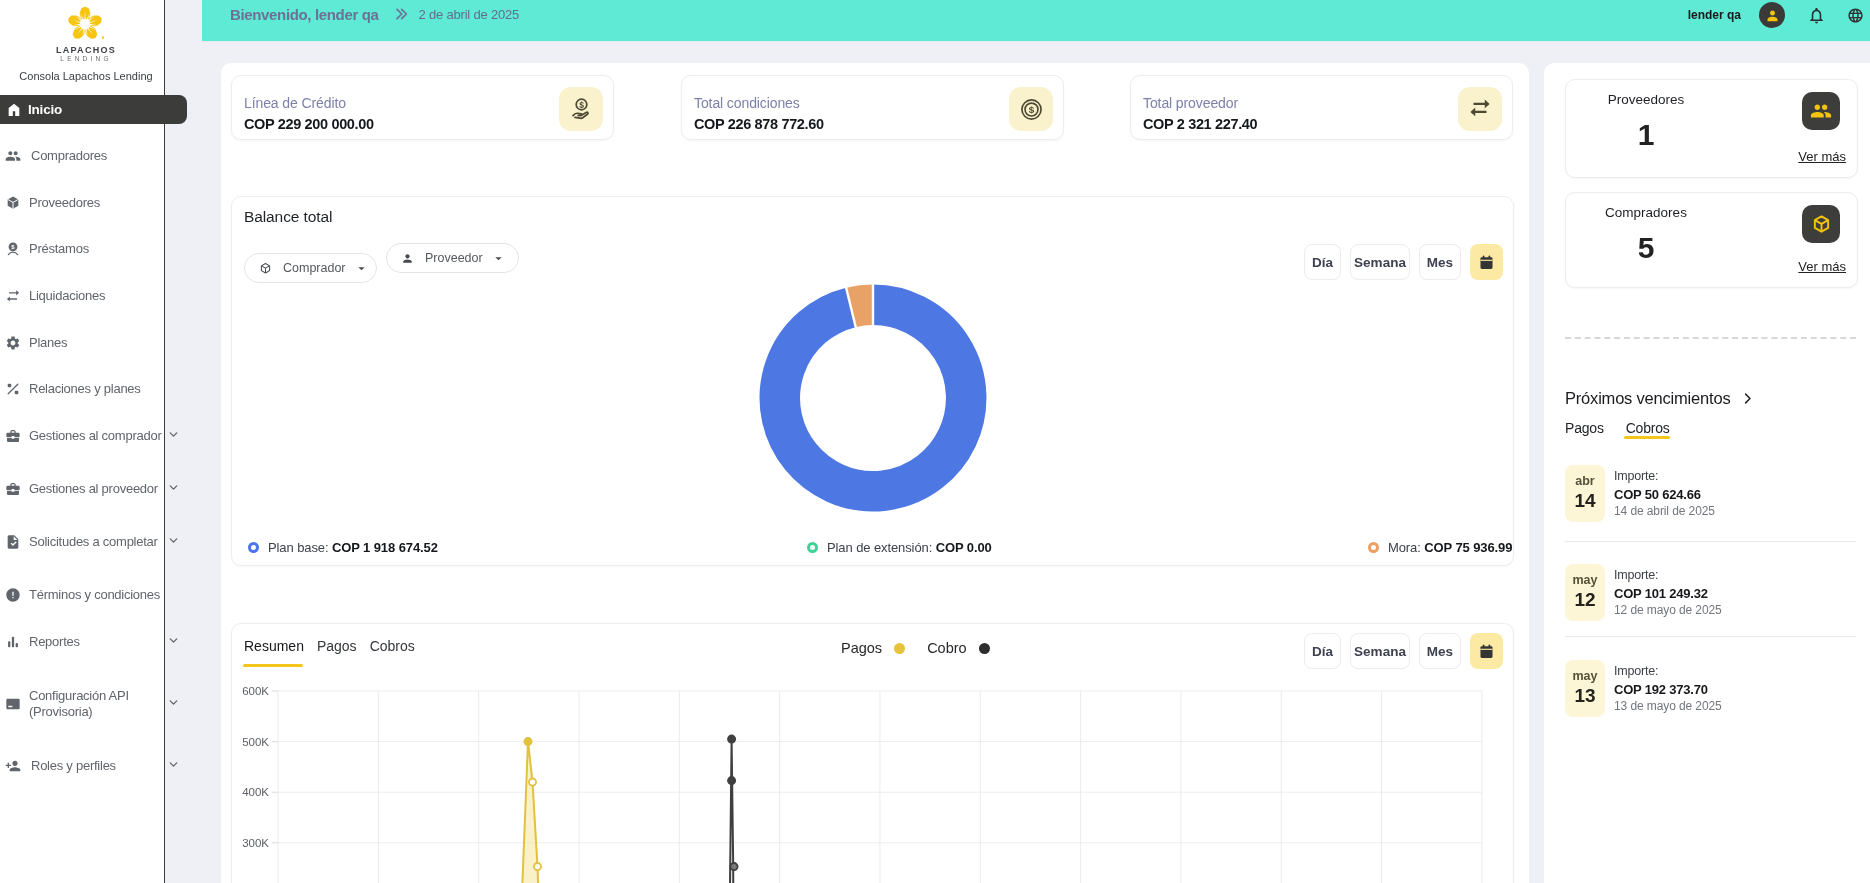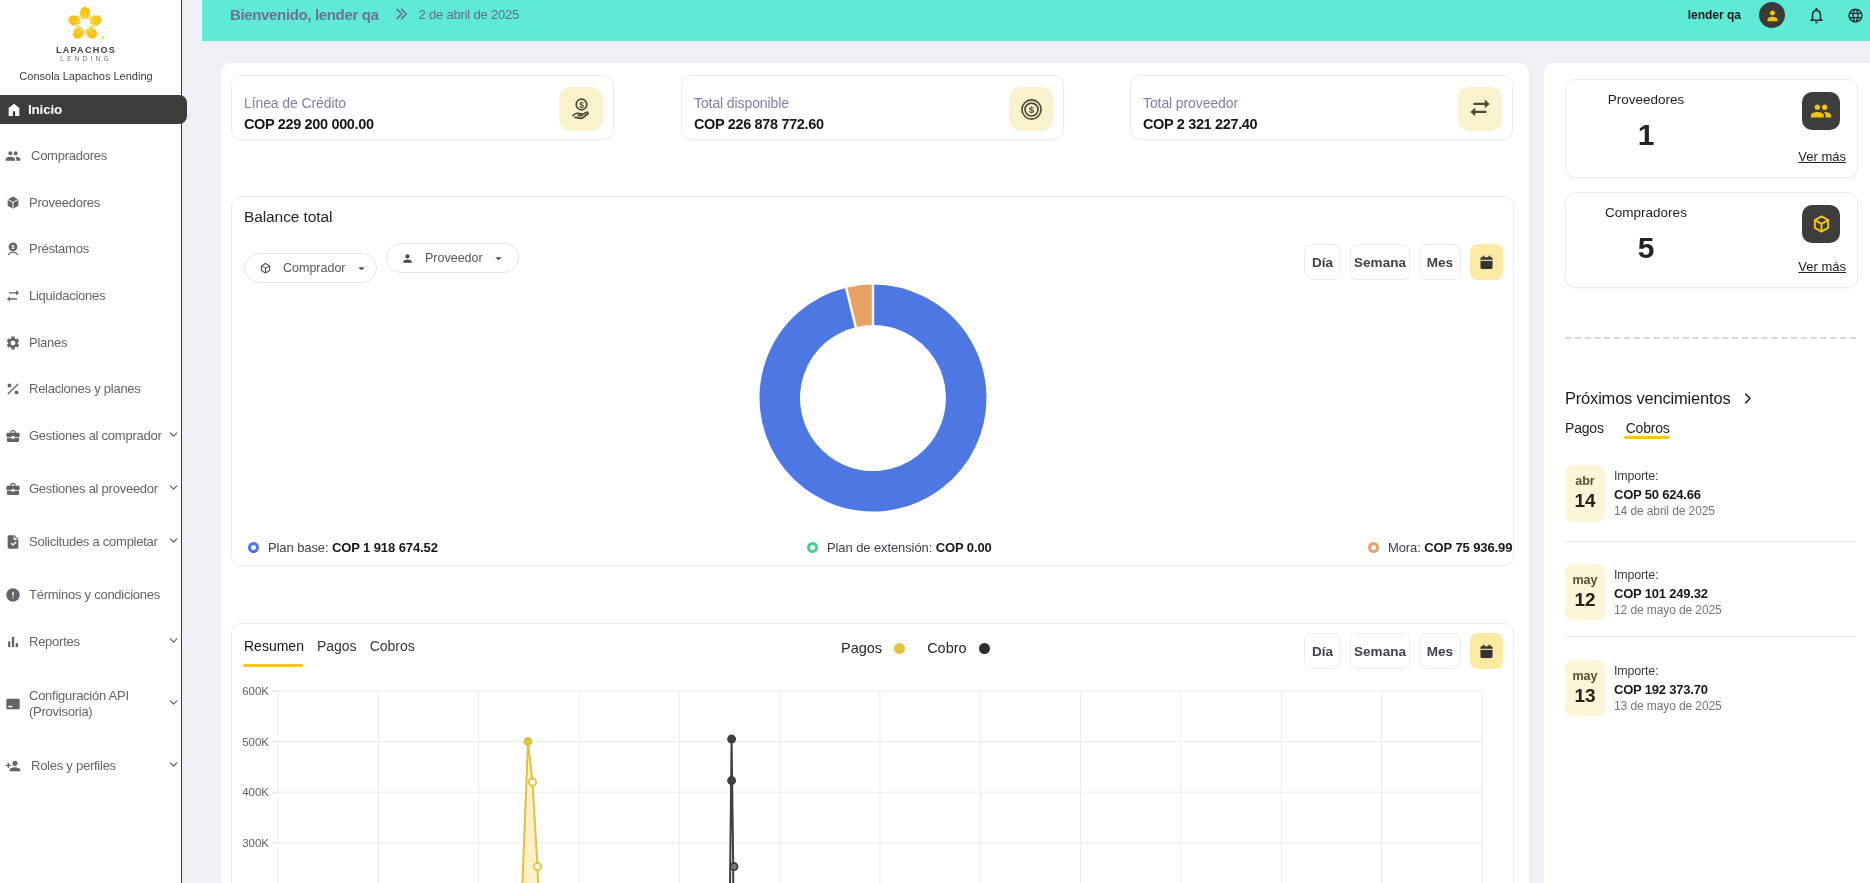--- a/index.html
+++ b/index.html
@@ -2,21 +2,21 @@
 <html lang="es"><head>
 <meta charset="utf-8">
 <title>Consola Lapachos Lending</title>
 <style>
   * { margin:0; padding:0; box-sizing:border-box; }
   html,body { width:1870px; height:883px; overflow:hidden; }
   body { font-family:"Liberation Sans", sans-serif; background:#eef0f5; position:relative; }
   .abs { position:absolute; }
 
   
-  #sidebar { position:absolute; left:0; top:0; width:182px; height:883px; background:#fff; border-right:1px solid #3a3b3d; }
+  #sidebar { position:absolute; left:0; top:0; width:165px; height:883px; background:#fff; border-right:1px solid #3a3b3d; }
   .navitem { position:absolute; left:0; width:200px; display:flex; align-items:center; color:#60656c; font-size:13px; }
   .navitem .nico { position:absolute; left:4px; width:17px; height:22px; display:flex; align-items:center; justify-content:center; }
   .navitem .nlabel { position:absolute; left:28px; letter-spacing:-0.25px; }
   .navitem .nchev { position:absolute; right:20px; }
   #nav-active { position:absolute; left:0; top:95px; width:187px; height:29px; background:#3c3c3b; border-radius:0 8px 8px 0; color:#fff; font-weight:bold; font-size:13.5px; }
   #nav-active .nico { left:5px; }
   #nav-active .nlabel { left:28px; letter-spacing:-0.2px; }
 
   
   #header { position:absolute; left:202px; top:0; width:1668px; height:42px; background:#5eead4; border-bottom:1px solid #e9eaee; }
@@ -314,21 +314,21 @@
     <div class="ibox" id="ic-hand">
         <svg width="24" height="24" viewBox="0 0 24 24" fill="none" stroke="#4c4a33" stroke-width="1.7">
    <circle cx="12.5" cy="7.5" r="5.3"></circle>
    <text x="12.5" y="10.6" font-size="8.5" font-weight="bold" text-anchor="middle" fill="#4c4a33" stroke="none" font-family="Liberation Sans">$</text>
    <path d="M4 18.6c1.4-1.7 2.9-2.5 4.6-2.3l3.6.6c1 .2.9 1.5-.2 1.6l-2.8.1" stroke-linecap="round"></path>
    <path d="M12 18.5l5.2-3.1c1.5-.8 2.6.9 1.2 1.9l-4.3 3.2c-.9.7-2 .9-3.1.7l-5-.9" stroke-linecap="round" stroke-linejoin="round"></path>
   </svg>
       </div>
   </div>
   <div class="card stat" style="left:460px; top:12px; width:383px; height:65px;">
-    <div class="t">Total disponible</div>
+    <div class="t">Total condiciones</div>
     <div class="v">COP 226 878 772.60</div>
     <div class="ibox" id="ic-coin">
         <svg width="25" height="25" viewBox="0 0 24 24" fill="none" stroke="#4c4a33" stroke-width="1.6">
    <circle cx="12" cy="12" r="9.2"></circle>
           <circle cx="12" cy="12" r="6.2"></circle>
    <text x="12" y="15.4" font-size="9.5" font-weight="bold" text-anchor="middle" fill="#4c4a33" stroke="none" font-family="Liberation Sans">$</text>
   </svg>
       </div>
   </div>
   <div class="card stat" style="left:909px; top:12px; width:383px; height:65px;">

